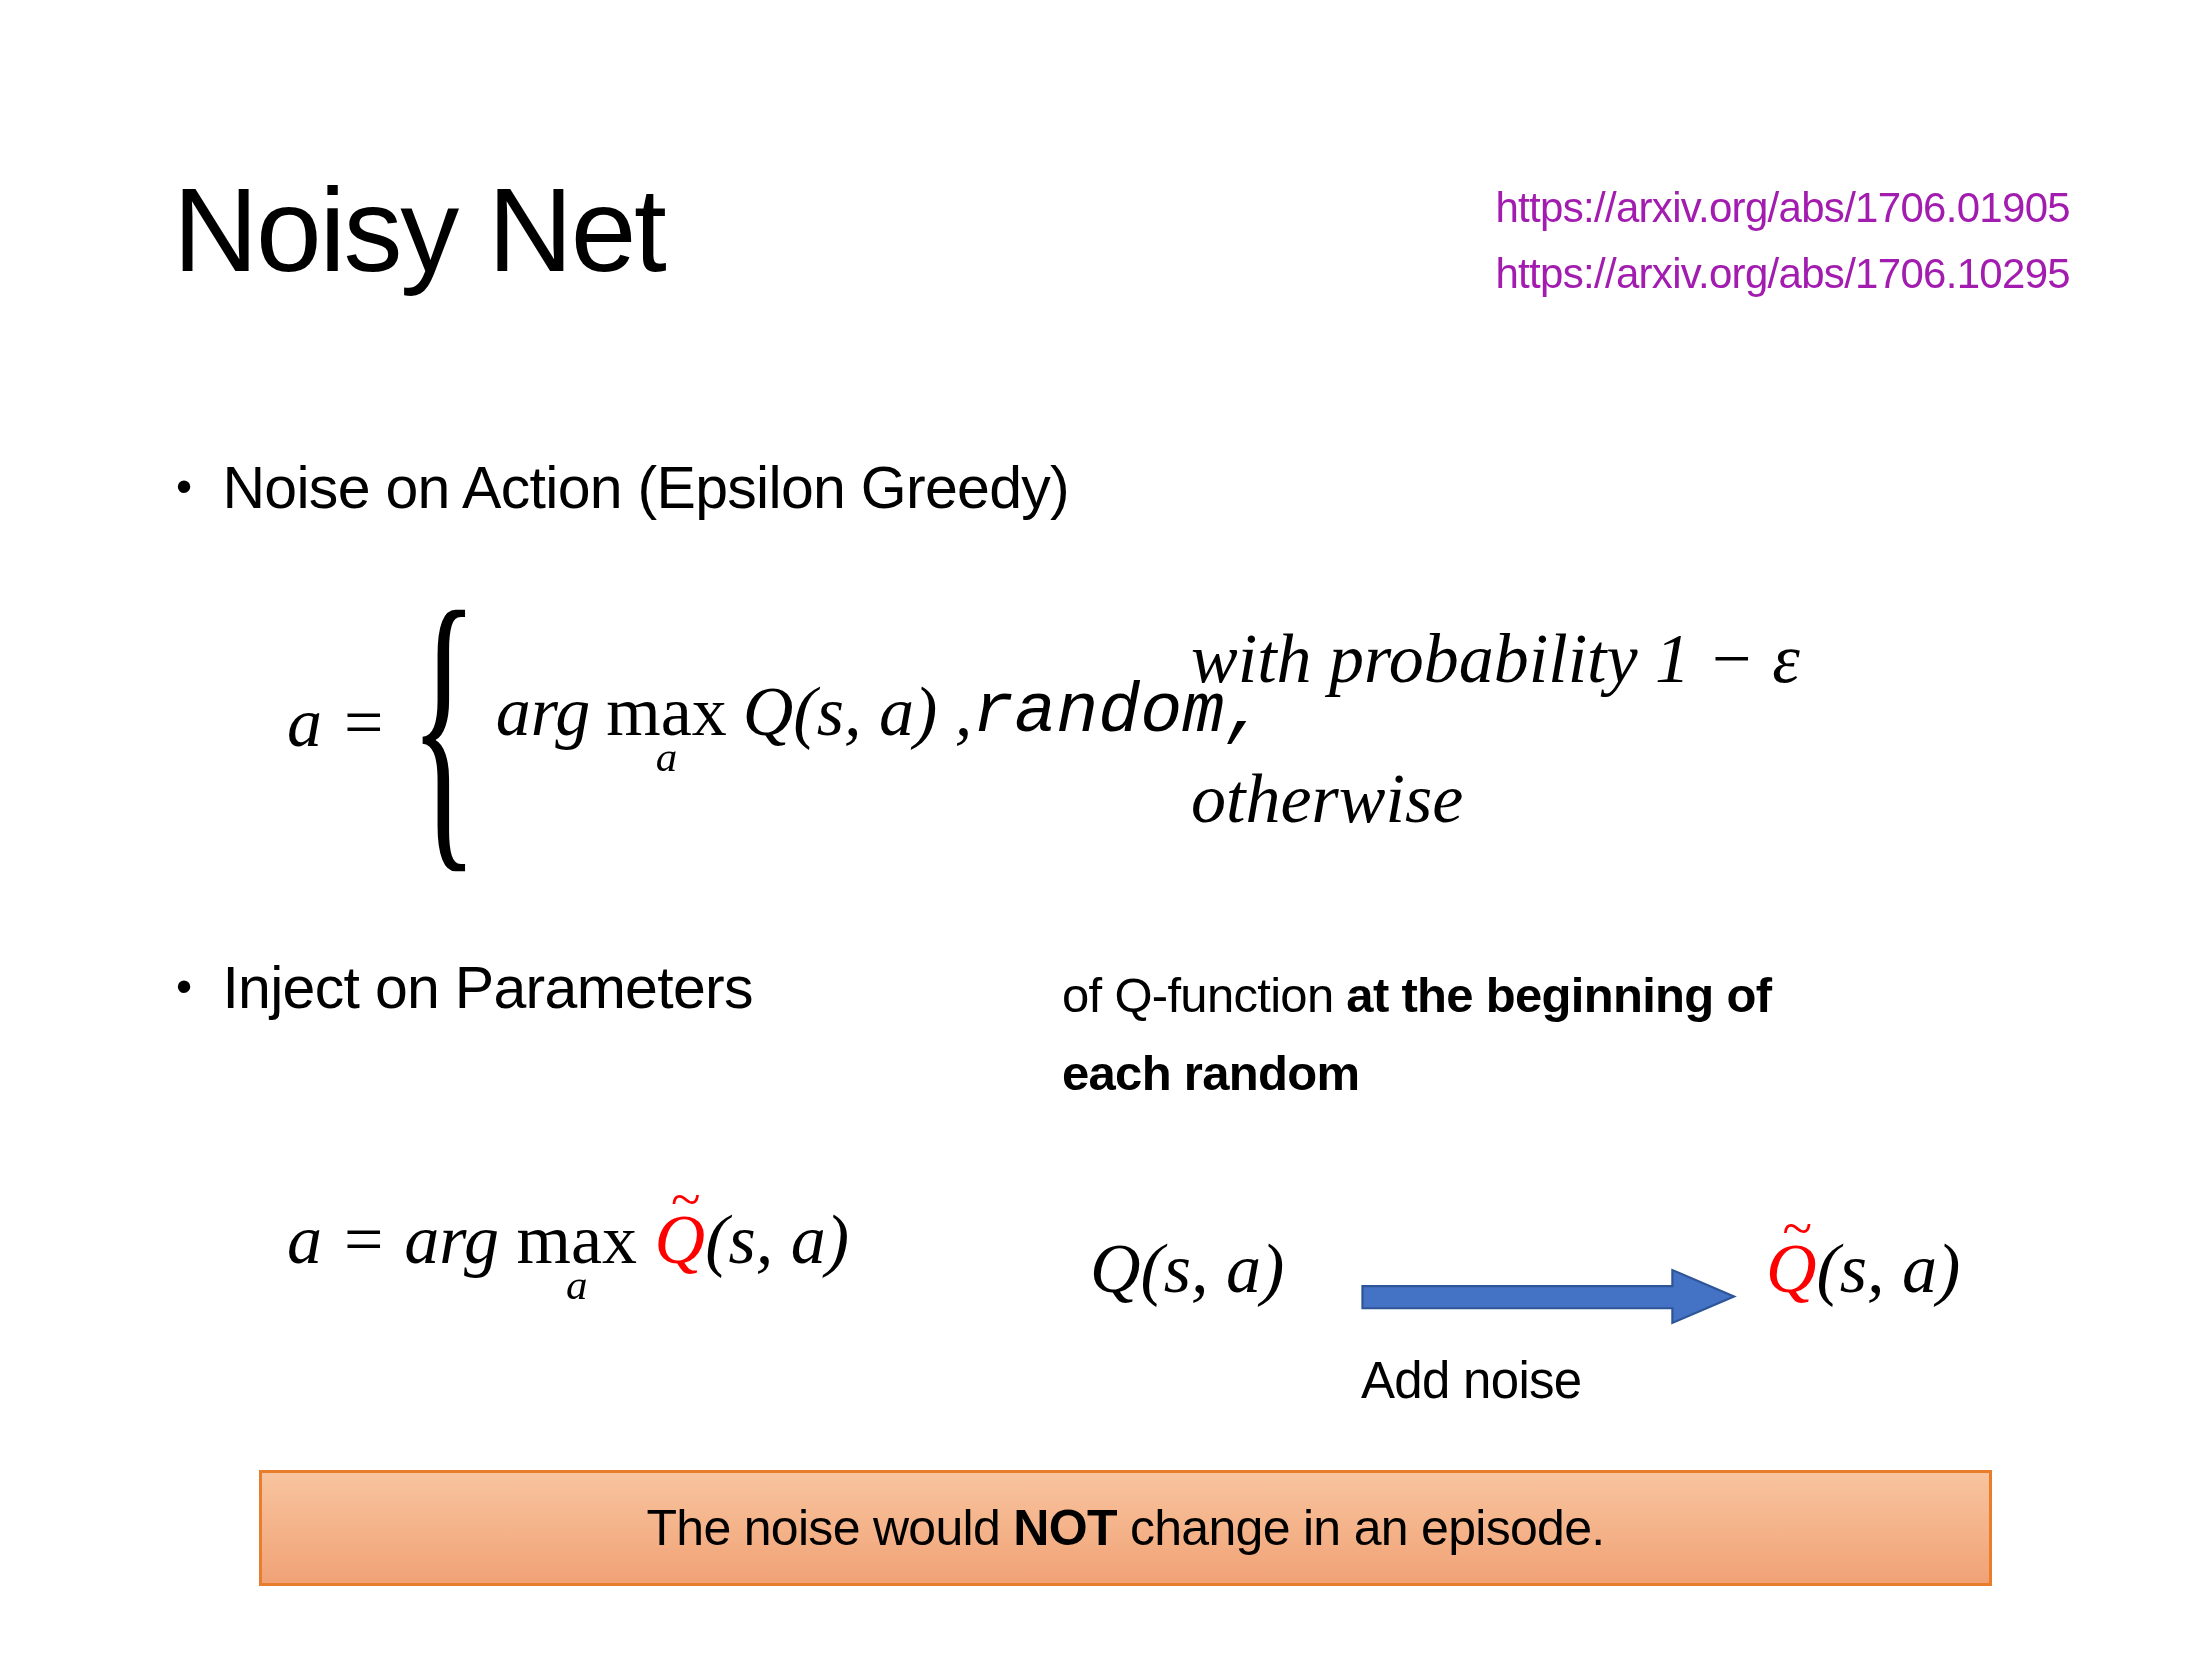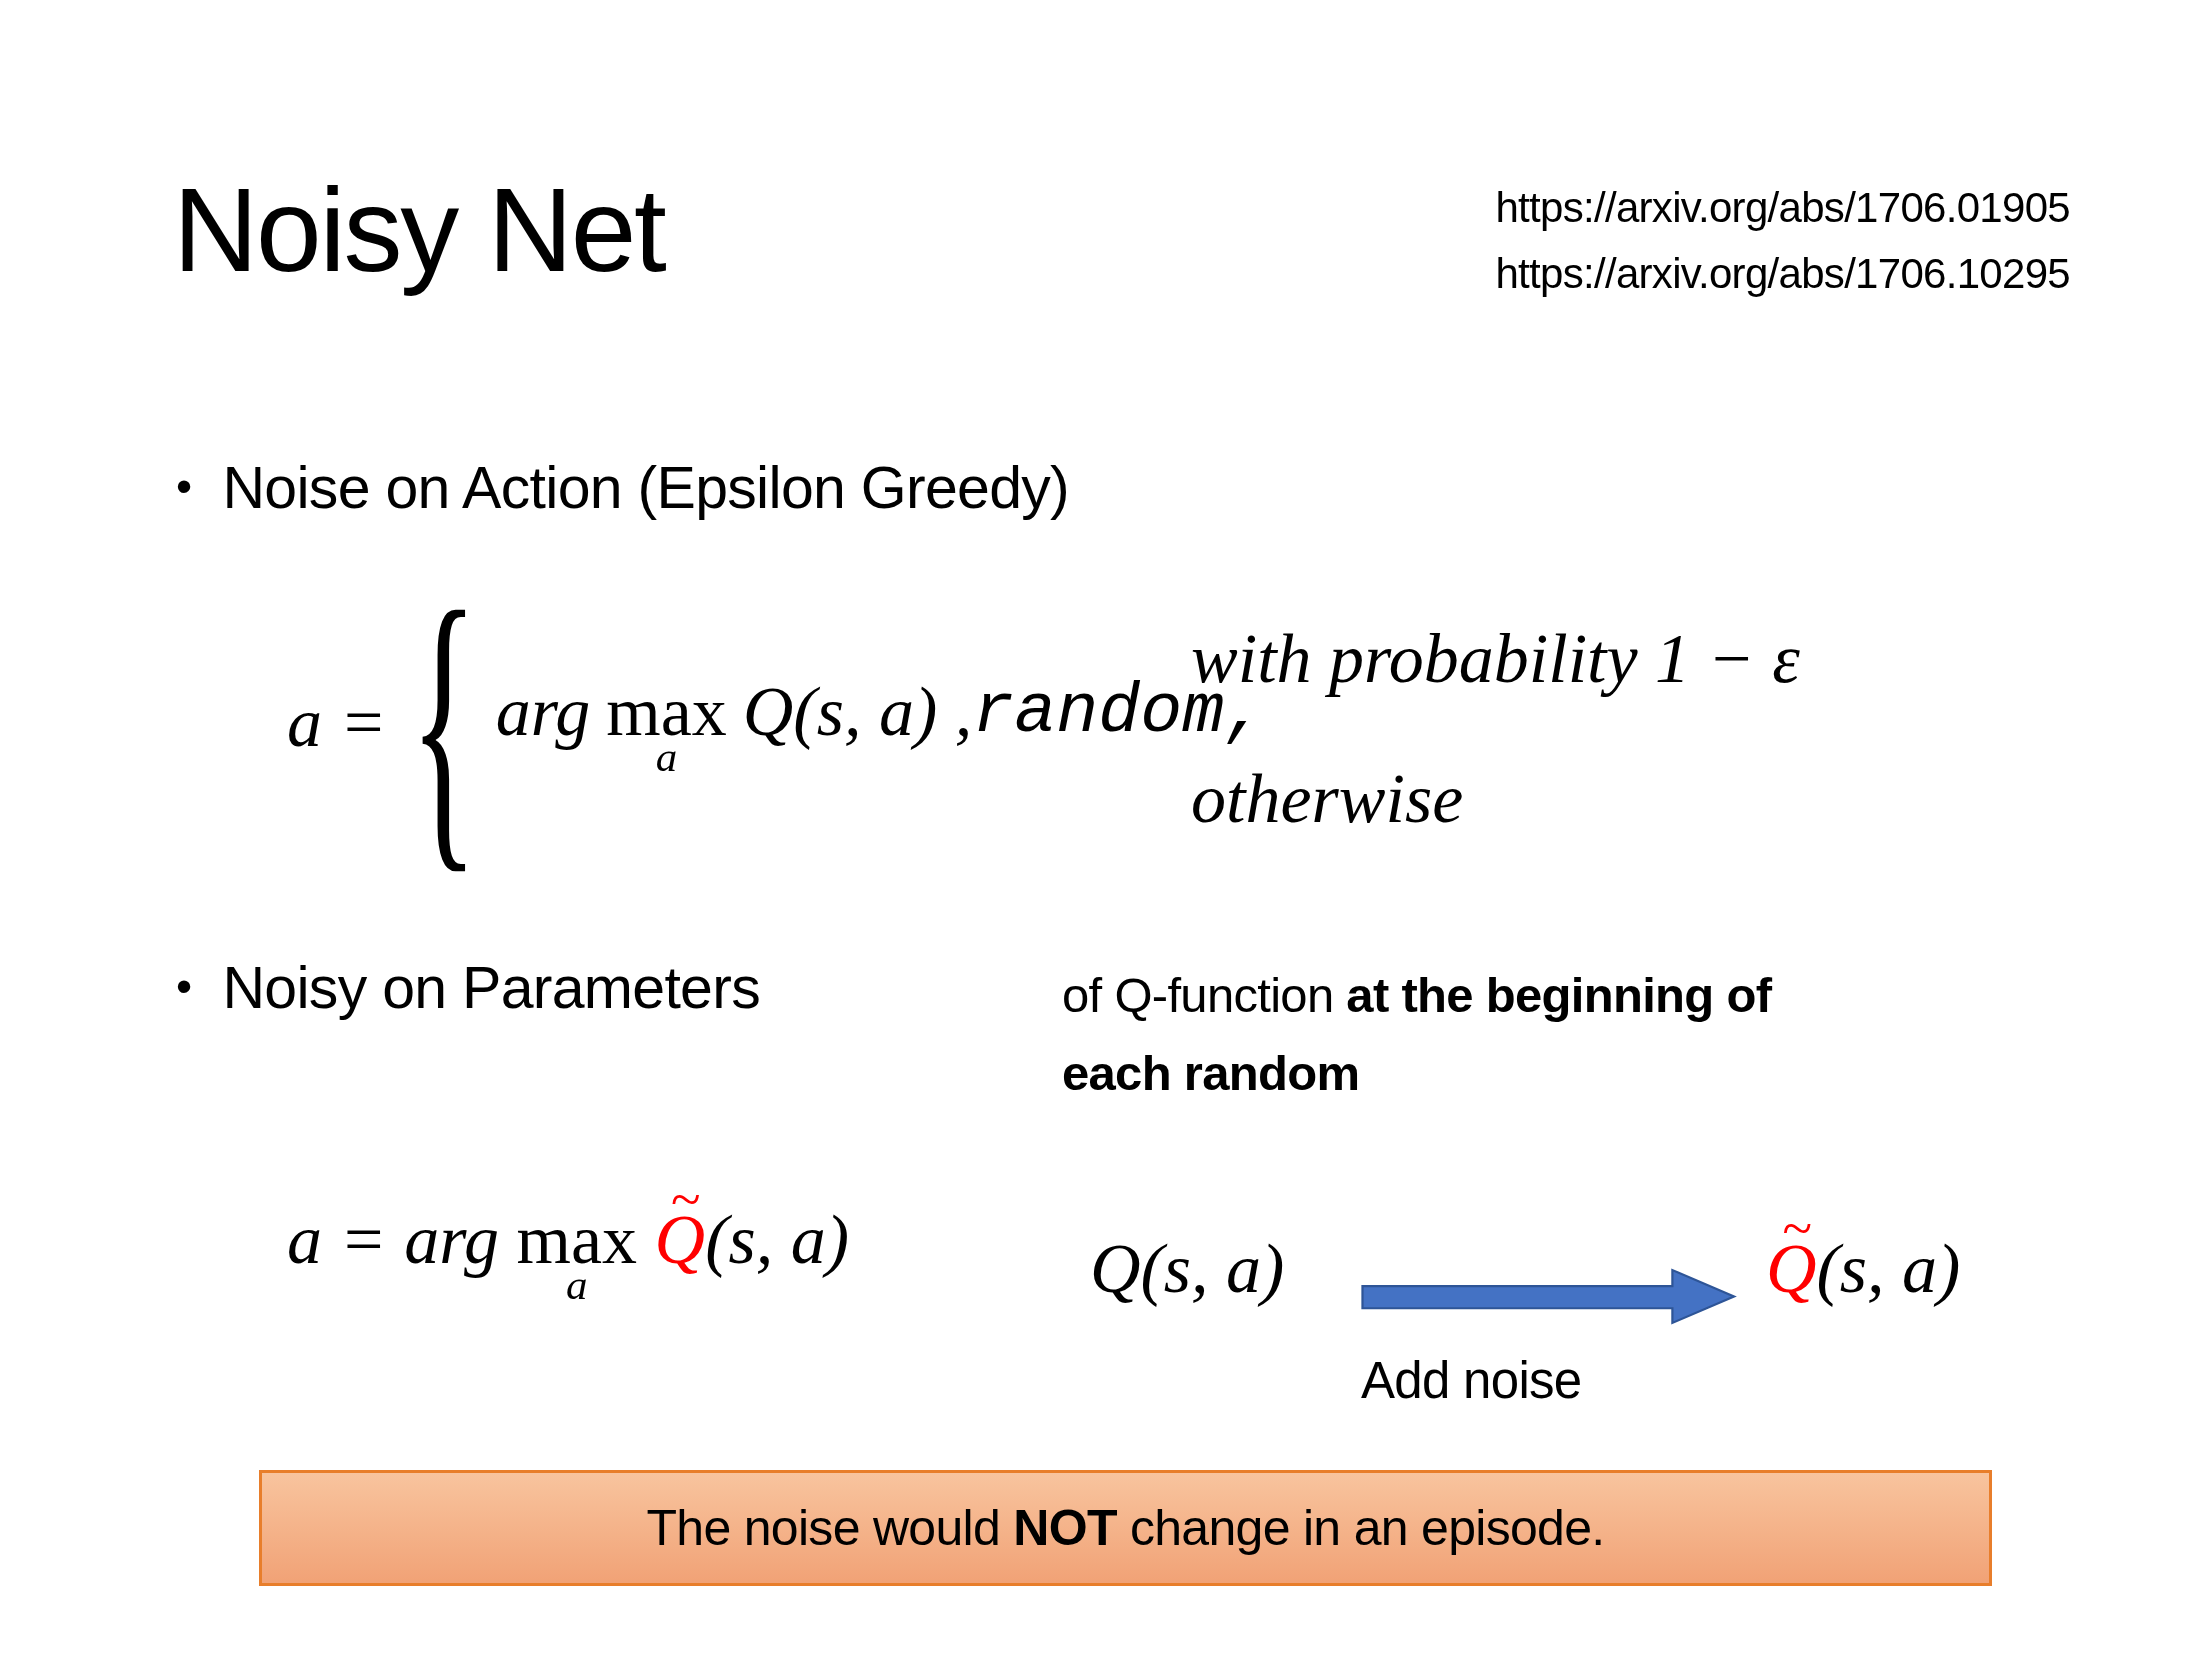--- a/index.html
+++ b/index.html
@@ -25,21 +25,21 @@
   }
 
   
   .links {
     right: 175px; top: 175px;
     text-align: right;
     font-size: 42px;
     line-height: 1.58;
     letter-spacing: -0.7px;
   }
-  .links a { color: #000000; text-decoration: none; display: block; }
+  .links a { color: #a21caf; text-decoration: none; display: block; }
 
   
   .bullet {
     left: 176px;
     font-size: 59px;
     letter-spacing: -0.7px;
     white-space: nowrap;
   }
   .bullet .dot {
     display: inline-block;
@@ -170,21 +170,21 @@
       <span class="case2">random,</span>
     </span>
   </div>
 
   <div class="abs math conds">
     <div class="cond1">with probability 1 − ε</div>
     <div class="cond2">otherwise</div>
   </div>
 
   <div class="abs bullet bullet2">
-    <span class="dot">•</span><span>Noisy on Parameters</span>
+    <span class="dot">•</span><span>Inject on Parameters</span>
   </div>
 
   <div class="abs inject">
     <div><span>of Q-function </span><b>at the beginning of</b></div>
     <div><b>each random</b></div>
   </div>
 
   <div class="abs math formula-param">
     <span class="seg">a = arg</span><span class="underset seg">
         <span class="max">max</span>

